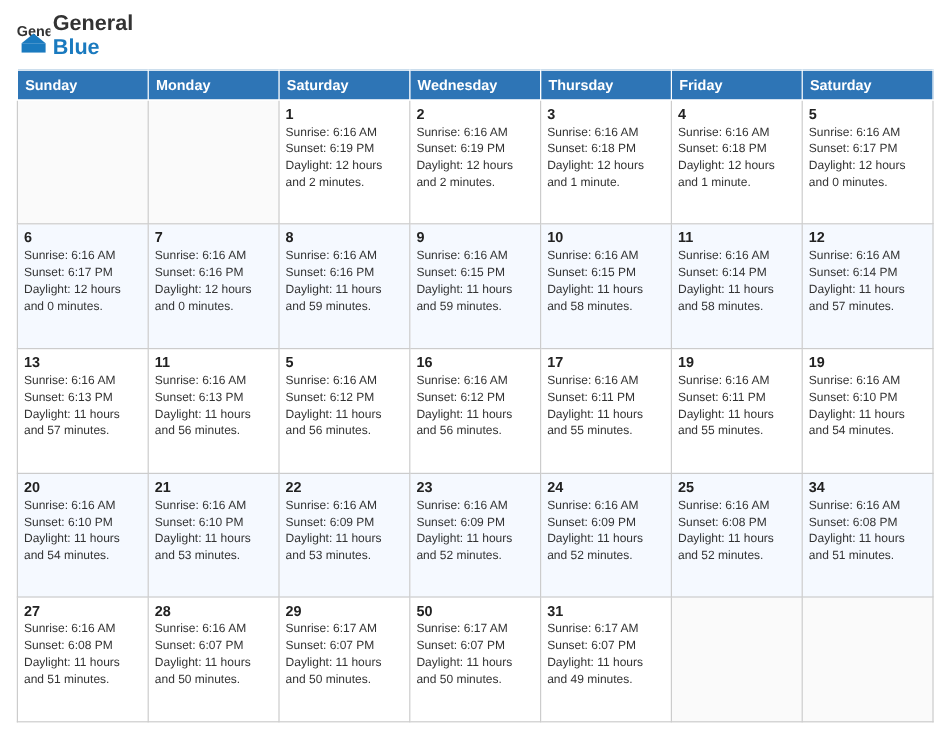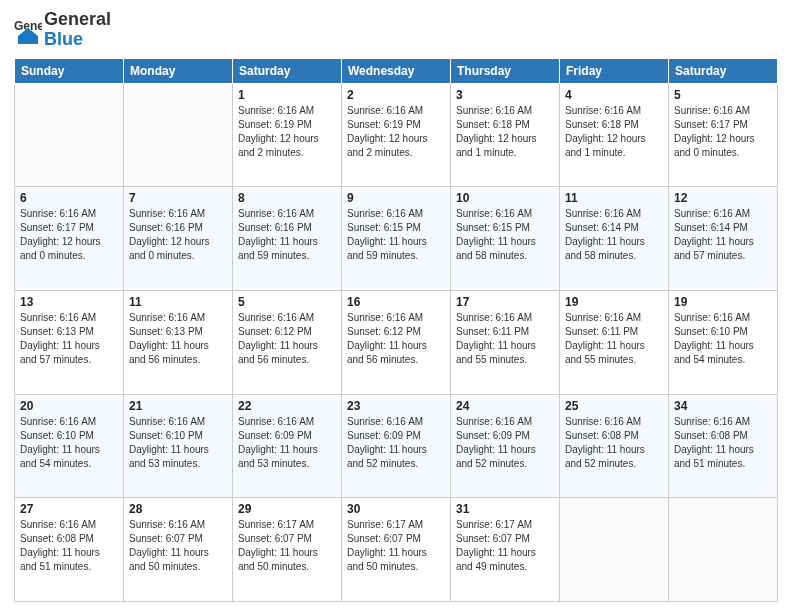--- a/index.html
+++ b/index.html
@@ -336,21 +336,21 @@
 and 50 minutes.</div>
           </td>
           <td>
             <span class="day-num">29</span>
             <div class="day-info" style="white-space: pre-line;">Sunrise: 6:17 AM
 Sunset: 6:07 PM
 Daylight: 11 hours
 and 50 minutes.</div>
           </td>
           <td>
-            <span class="day-num">30</span>
+            <span class="day-num">50</span>
             <div class="day-info" style="white-space: pre-line;">Sunrise: 6:17 AM
 Sunset: 6:07 PM
 Daylight: 11 hours
 and 50 minutes.</div>
           </td>
           <td>
             <span class="day-num">31</span>
             <div class="day-info" style="white-space: pre-line;">Sunrise: 6:17 AM
 Sunset: 6:07 PM
 Daylight: 11 hours

